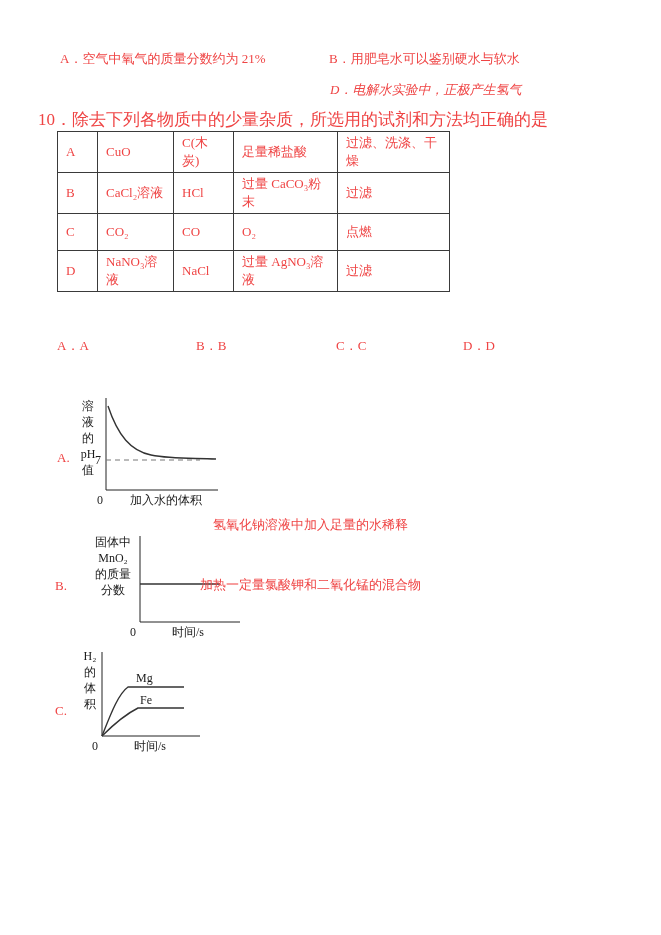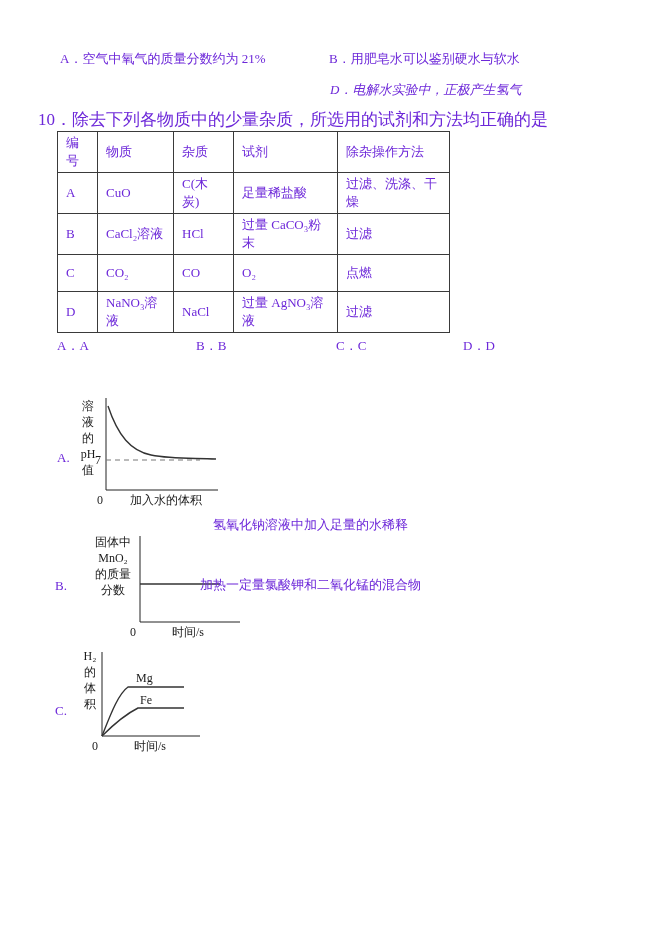--- a/index.html
+++ b/index.html
@@ -1,20 +1,20 @@
 <!DOCTYPE html>
 <html><head>
 <meta charset="utf-8">
 <style>
   * { margin:0; padding:0; box-sizing:border-box; }
   html,body { background:#ffffff; }
   .page {
     position:relative; width:661px; height:935px; background:#fff;
     font-family:"Liberation Serif","DejaVu Sans",serif;
-    color:#6d28d9; font-size:13px; overflow:hidden;
+    color:#ef4444; font-size:13px; overflow:hidden;
   }
   .abs { position:absolute; white-space:nowrap; }
   .stem { font-size:17px; }
   table.q10 { position:absolute; left:57px; top:131px; border-collapse:collapse; font-size:13px; table-layout:fixed; }
   table.q10 td { border:1px solid #3a3a3a; padding:2px 8px; text-align:left; vertical-align:middle; font-weight:normal; overflow:hidden; }
   table.q10 tr.hdr td { height:30px; }
   table.q10 tr.row td { height:37px; }
   svg text { font-family:"Liberation Serif","DejaVu Sans",serif; fill:#1a1a1a; }
   .chart-desc { font-size:13px; }
   .item-marker { font-size:13px; }
@@ -32,27 +32,20 @@
 
   <table class="q10">
     <colgroup>
       <col style="width:40px">
         <col style="width:76px">
         <col style="width:60px">
         <col style="width:104px">
         <col style="width:112px">
     </colgroup>
     <tbody>
-        <tr class="hdr">
-      <td>编号</td>
-      <td>物质</td>
-      <td>杂质</td>
-      <td>试剂</td>
-      <td>除杂操作方法</td>
-    </tr>
     <tr class="row">
       <td>A</td>
       <td>CuO</td>
       <td>C(木炭)</td>
       <td>足量稀盐酸</td>
       <td>过滤、洗涤、干燥</td>
     </tr>
     <tr class="row">
       <td>B</td>
       <td>CaCl₂溶液</td>

